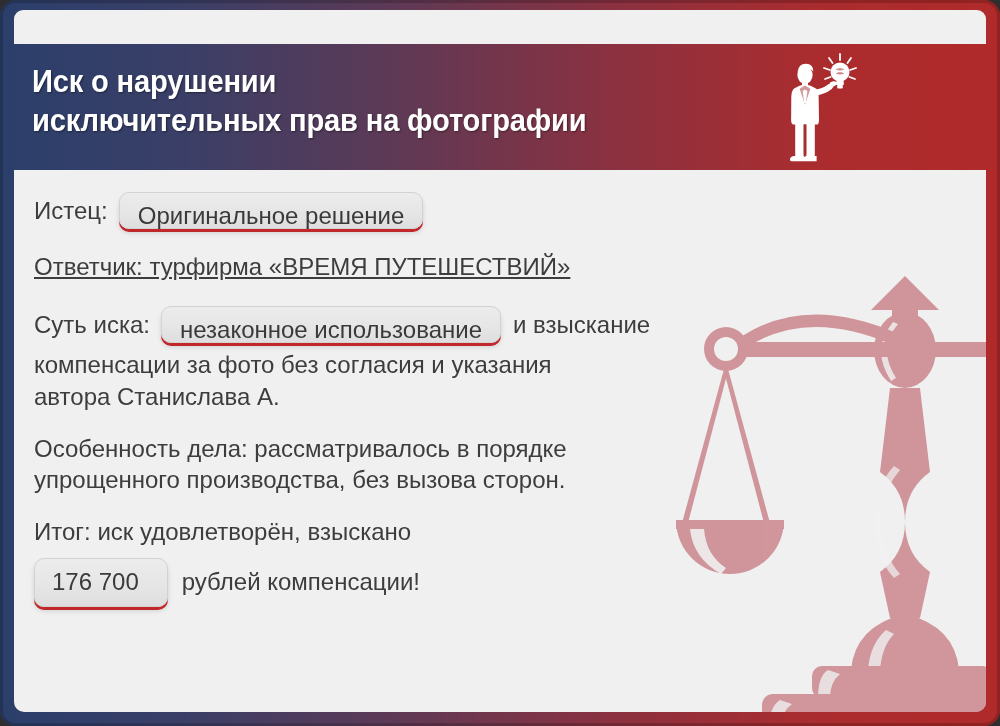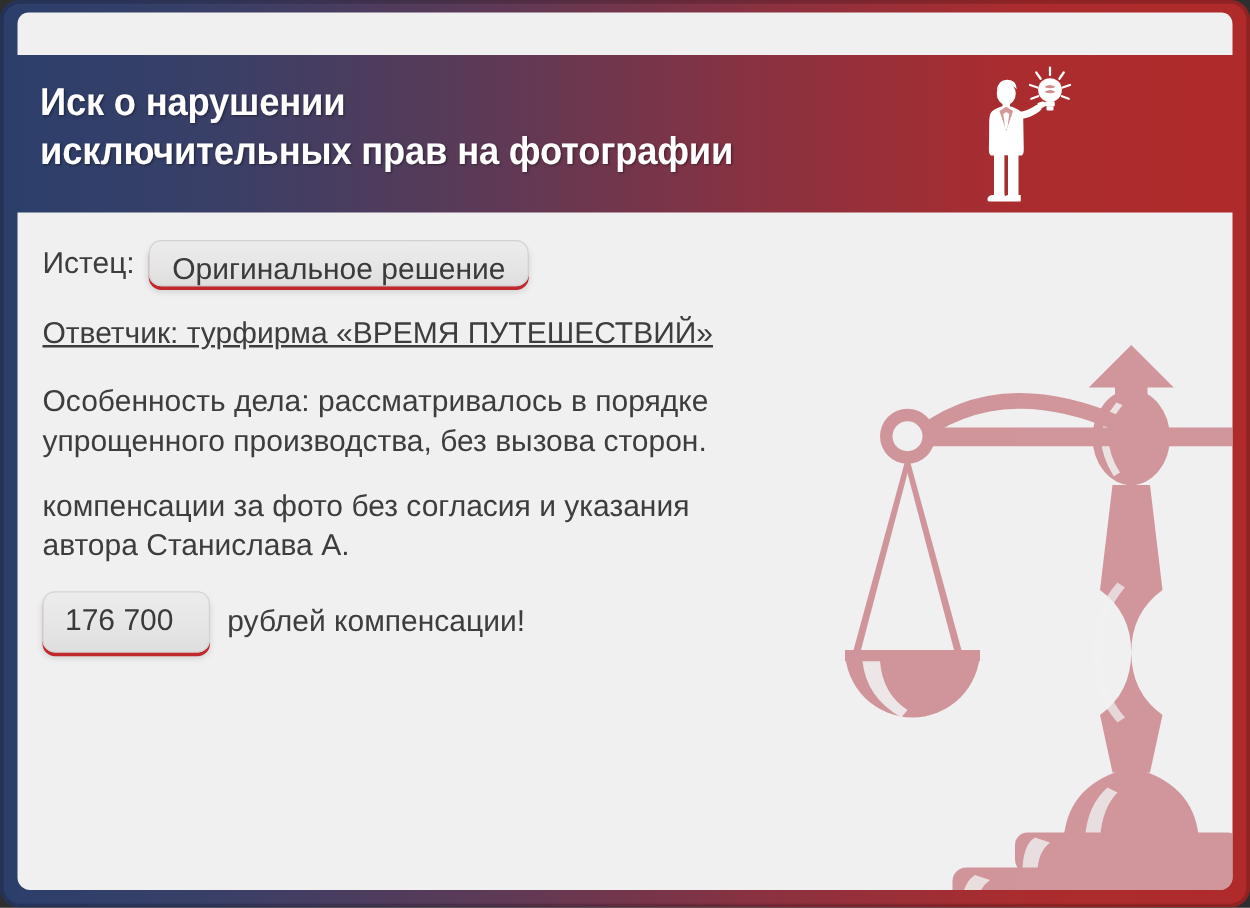--- a/index.html
+++ b/index.html
@@ -294,27 +294,33 @@
 
       <div class="line row-plaintiff">
         <span class="label">Истец:</span>
         <span class="chip">Оригинальное решение</span>
       </div>
 
       <div class="line block row-defendant">
         <span>Ответчик: турфирма «ВРЕМЯ ПУТЕШЕСТВИЙ»</span>
       </div>
 
+      <div class="line row-claim">
+        <span class="label">Суть иска:</span>
+        <span class="chip">незаконное использование</span>
+        <span class="after-chip">и взыскание</span>
+      </div>
+
+      <div class="body-para row-claim-cont">компенсации за фото без согласия и указания
+автора Станислава А.</div>
 
       <div class="body-para row-feature">Особенность дела: рассматривалось в порядке
 упрощенного производства, без вызова сторон.</div>
 
-      <div class="body-para row-claim-cont">компенсации за фото без согласия и указания
-автора Станислава А.</div>
-
+      <div class="body-para row-result">Итог: иск удовлетворён, взыскано</div>
 
       <div class="line row-amount">
         <span class="chip amount">176 700</span>
         <span>рублей компенсации!</span>
       </div>
 
     </div>
   </div>
 </div>
 

